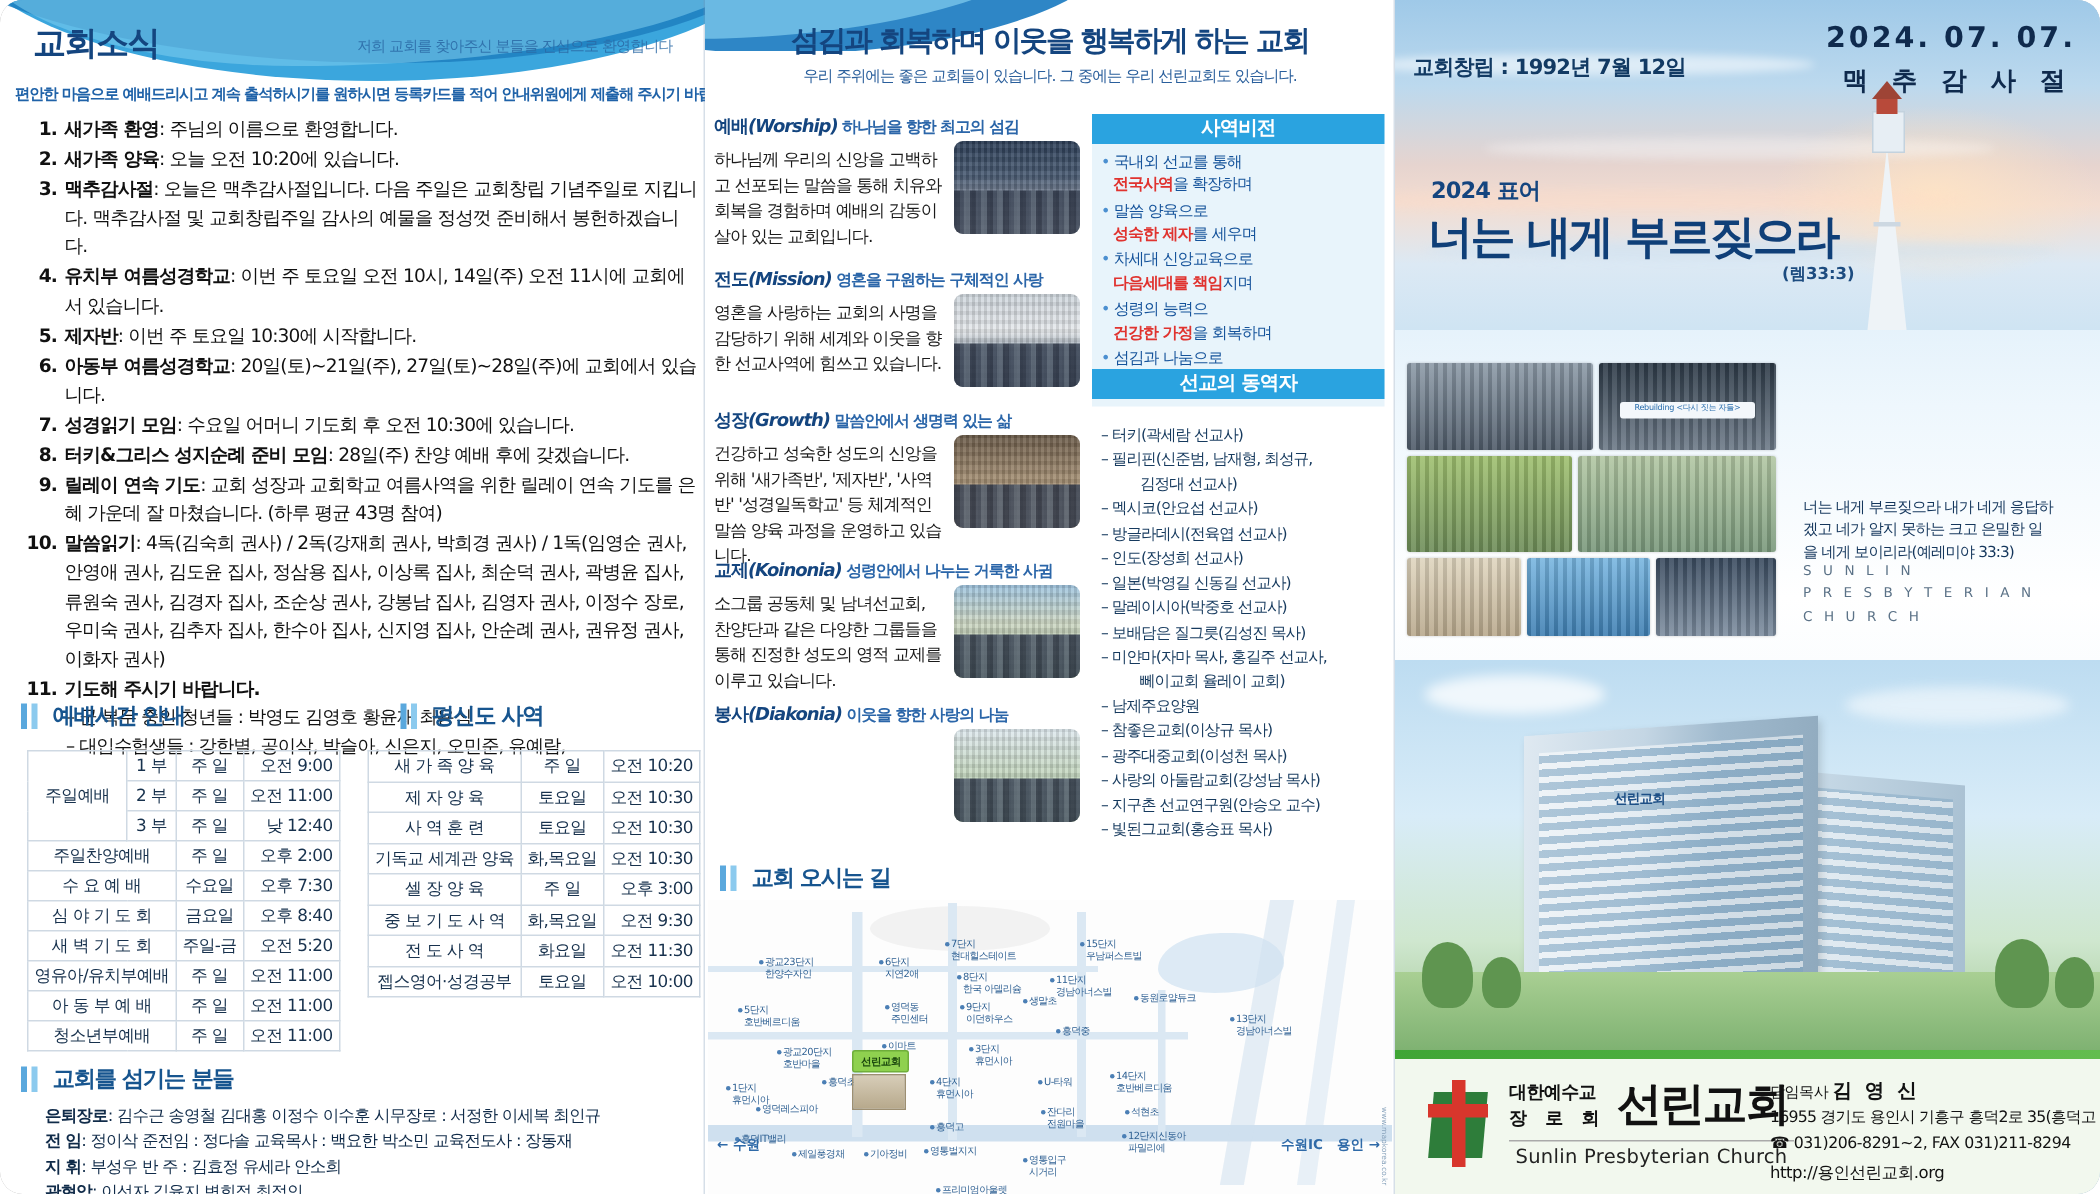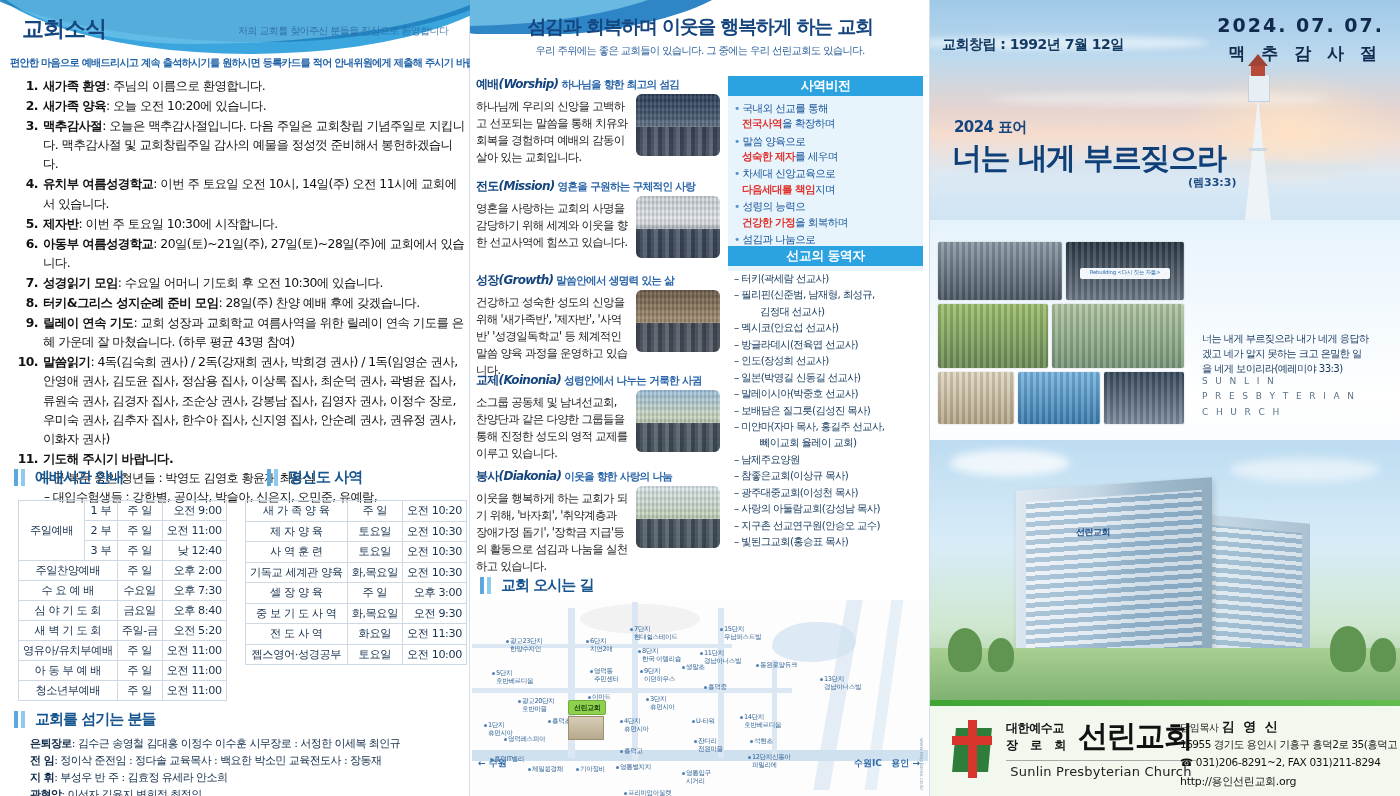--- a/index.html
+++ b/index.html
@@ -2,21 +2,21 @@
 <html lang="ko"><head>
 <meta charset="utf-8">
 <style>
   html,body{margin:0;padding:0;}
   body{
     width:1400px;height:796px;overflow:hidden;
     font-family:"DejaVu Sans","Liberation Sans",sans-serif;
     background:#ffffff;
     position:relative;
   }
-  #page{position:absolute;left:0;top:0;width:1400px;height:796px;overflow:hidden;background:#a3a3a3;}
+  #page{position:absolute;left:0;top:0;width:1400px;height:796px;overflow:hidden;background:#a3a3a3;border-radius:15px;}
 
   
   .col{position:absolute;top:0;height:796px;overflow:hidden;}
   .seam{position:absolute;top:0;width:2px;height:796px;background:rgba(120,150,180,.30);}
 
   
   #colLeft{left:0;width:470px;background:#fff;}
   .lt-wave{position:absolute;left:0;top:0;width:470px;height:66px;overflow:hidden;}
   .lt-wave .w1{position:absolute;left:-30px;top:-46px;width:560px;height:100px;background:#3ba6dd;border-radius:0 0 50% 50%/0 0 100% 100%;}
   .lt-wave .w2{position:absolute;left:-60px;top:-54px;width:600px;height:96px;background:#1f7fc0;border-radius:0 0 46% 54%/0 0 100% 100%;opacity:.85;}
@@ -87,21 +87,21 @@
 
   .vbox{position:absolute;width:195px;}
   .vbox .vhead{height:20px;background:#2aa3e0;color:#fff;font-size:13px;font-weight:bold;text-align:center;letter-spacing:-.6px;line-height:20px;}
   .vbox .vbody{background:#e8f4fb;padding:5px 6px 6px 6px;}
   .vitem{font-size:10.6px;letter-spacing:-.6px;line-height:1.45;margin-bottom:2px;color:#15539b;}
   .vitem .l1{display:block;}
   .vitem .l2{display:block;padding-left:8px;}
   .vitem .dot{color:#4b8fd0;}
   .hl{color:#e0332f;font-weight:bold;}
 
-  .mlist{font-size:10.4px;color:#163a5e;letter-spacing:-.65px;line-height:1.58;padding:4px 4px 4px 6px;}
+  .mlist{font-size:10.4px;color:#163a5e;letter-spacing:-.65px;line-height:1.58;padding:16px 4px 4px 6px;}
   .mlist .mi{white-space:nowrap;}
   .mlist .cont{padding-left:26px;}
 
   #mapbox{position:absolute;left:2px;top:600px;width:456px;height:196px;background:#fff;overflow:hidden;}
   .map-bg{position:absolute;inset:0;background:#fdfdfd;}
   .road{position:absolute;background:#dbe8f3;}
   .road.thick{background:#cfe0ef;}
   .hill{position:absolute;background:#efefef;border-radius:50%;}
   .lake{position:absolute;background:#ddeaf5;border-radius:50% 40% 55% 45%/60% 50% 50% 40%;}
   .mdot{position:absolute;width:3px;height:3px;border-radius:50%;background:#4b7fb5;}
@@ -409,21 +409,20 @@
         <div class="pillar" style="left: 6px; top: 372px;">
           <div class="ph"><b>교제</b><i>(Koinonia)</i><span class="tag"> 성령안에서 나누는 거룩한 사귐</span></div>
           <div class="ptext">소그룹 공동체 및 남녀선교회, 찬양단과 같은 다양한 그룹들을 통해 진정한 성도의 영적 교제를 이루고 있습니다.</div>
           <div class="pphoto photo ph-fellow">
             <div class="grain"></div>
             <div class="crowd"></div>
           </div>
         </div>
         <div class="pillar" style="left: 6px; top: 468px;">
           <div class="ph"><b>봉사</b><i>(Diakonia)</i><span class="tag"> 이웃을 향한 사랑의 나눔</span></div>
-          <div class="ptext">이웃을 행복하게 하는 교회가 되기 위해, '바자회', '취약계층과 장애가정 돕기', '장학금 지급'등의 활동으로 섬김과 나눔을 실천하고 있습니다.</div>
           <div class="pphoto photo ph-serve">
             <div class="grain"></div>
             <div class="crowd"></div>
           </div>
         </div>
       </div>
 
     <div class="vbox" style="left:258px;top:76px;">
       <div class="vhead">사역비전</div>
       <div class="vbody" id="visionBody">

